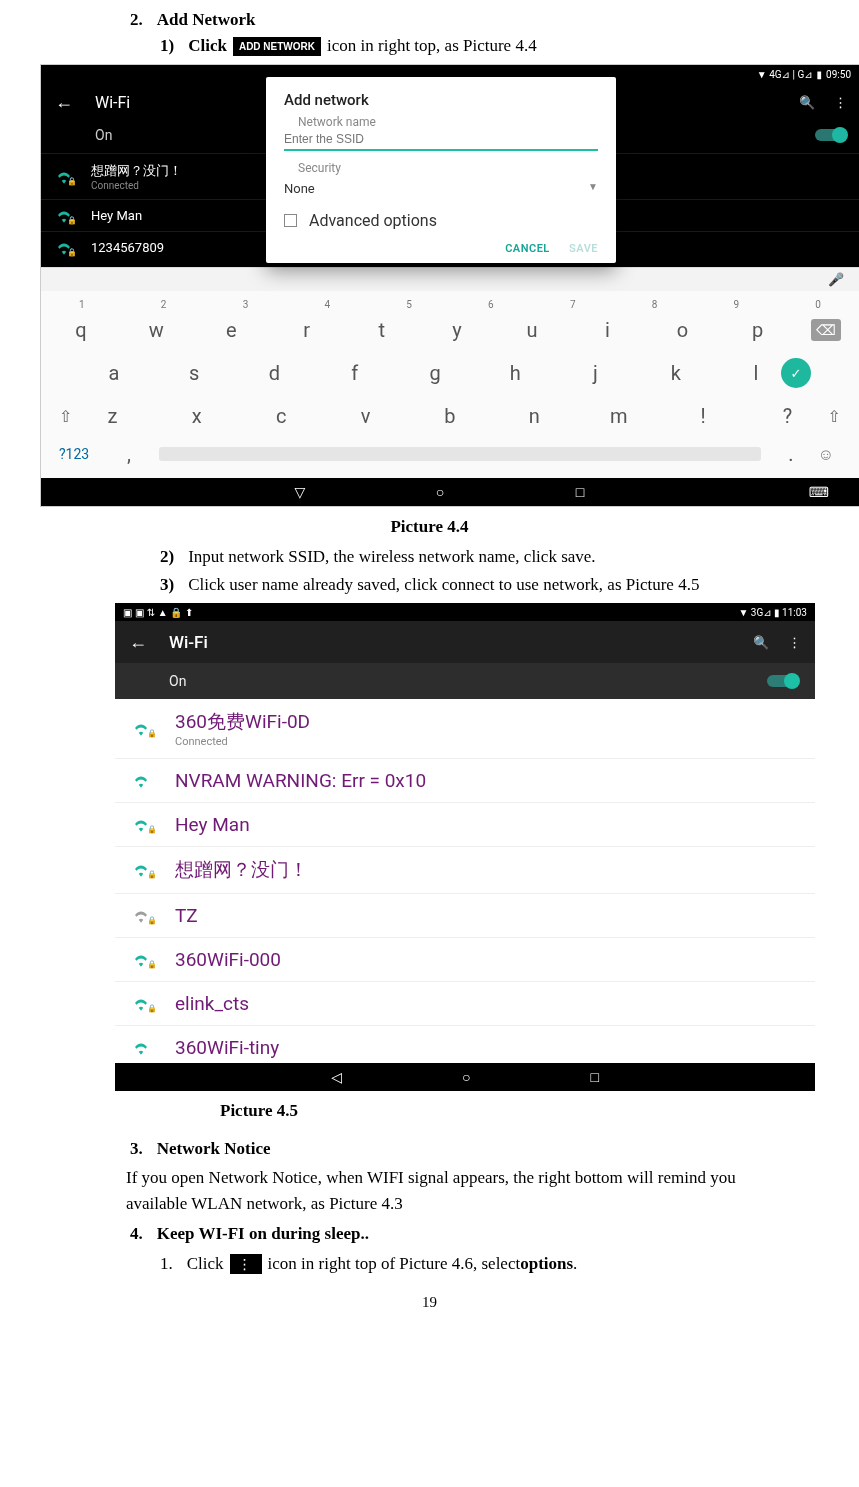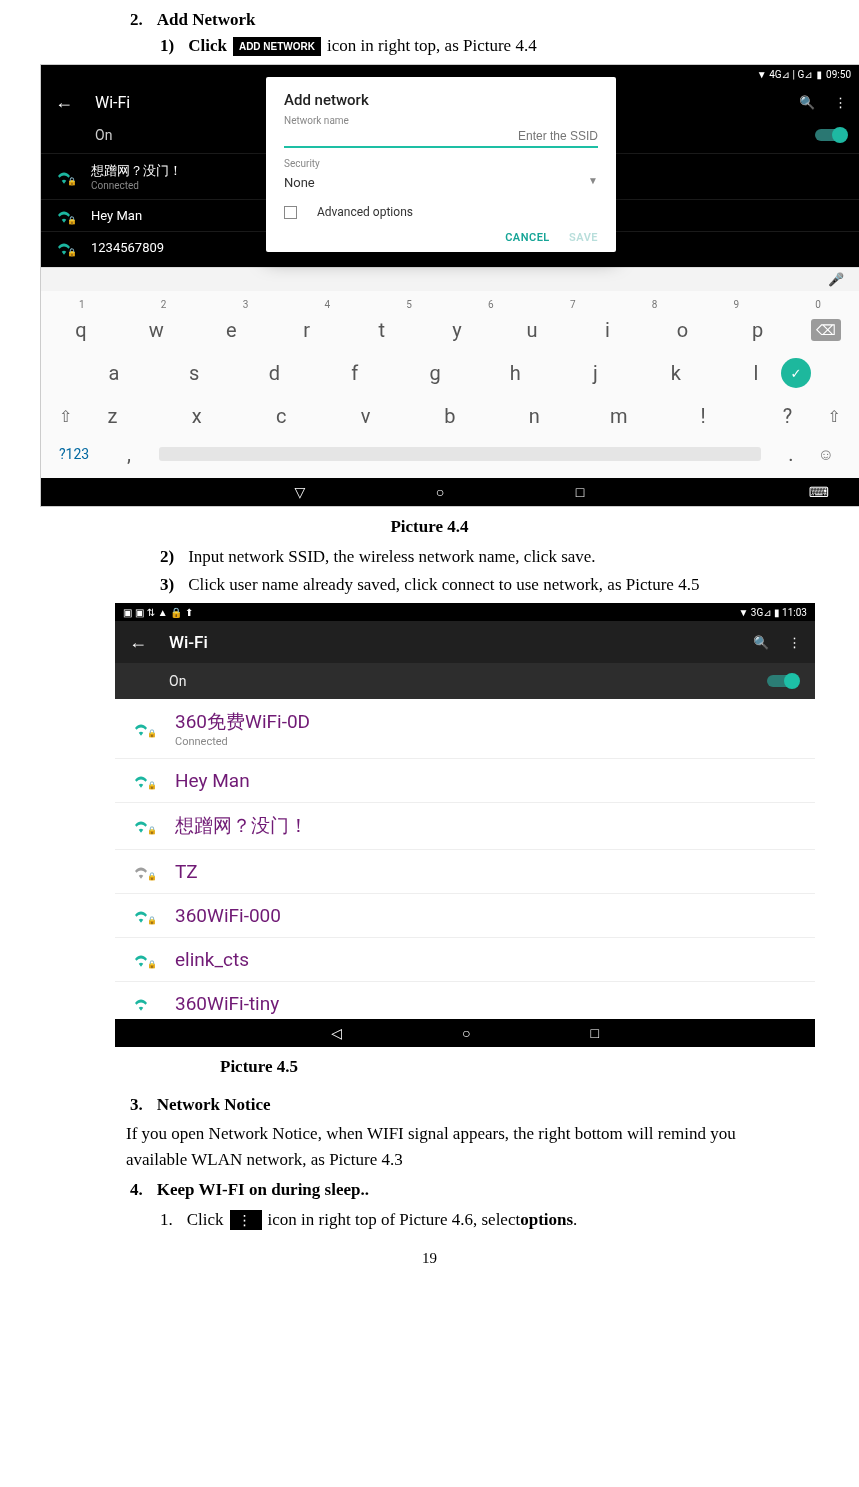--- a/index.html
+++ b/index.html
@@ -32,24 +32,24 @@
   .shot44 .netrow { display:flex; align-items:center; padding:8px 14px 8px 14px; border-top:1px solid #1a1a1a; }
   .shot44 .wifiicon { width:18px; height:14px; margin-right:18px; position:relative; }
   .shot44 .wifiicon svg { display:block; }
   .shot44 .netname { font-size:13px; color:#fff; }
   .shot44 .netstatus { font-size:10px; color:#888; }
 
   
   .shot44 .darkarea { position:relative; }
   .shot44 .dialog { position:absolute; left:225px; top:-6px; width:350px; background:#fff; color:#333; border-radius:2px; box-shadow:0 8px 20px rgba(0,0,0,.4); padding:14px 18px 8px; font-size:13px; }
   .shot44 .dialog h4 { font-size:15px; font-weight:500; margin-bottom:6px; color:#222; }
-  .shot44 .flabel { font-size:10px; color:#888; margin-top:4px; }
-  .shot44 .ssid { border:none; border-bottom:2px solid #1dbfa4; width:100%; padding:3px 0; font-size:12px; color:#000000;text-align:right; }
+  .shot44 .flabel { font-size:12px; color:#888; margin-top:4px;margin-left:14px; }
+  .shot44 .ssid { border:none; border-bottom:2px solid #1dbfa4; width:100%; padding:3px 0; font-size:12px; color:#000000; }
   .shot44 .secval { padding:6px 0; display:flex; justify-content:space-between; color:#333; font-size:13px; border-bottom:1px solid transparent;}
-  .shot44 .advrow { display:flex; align-items:center; gap:20px; padding:8px 0 0; font-size:12px; }
+  .shot44 .advrow { display:flex; align-items:center; gap:12px; padding:8px 0 0; font-size:16px; }
   .shot44 .chk { width:13px; height:13px; border:1.5px solid #888; }
   .shot44 .dlgbtns { text-align:right; padding-top:10px; }
   .shot44 .dlgbtns span { font-size:11px; font-weight:600; letter-spacing:.5px; margin-left:16px; }
   .shot44 .cancel { color:#17a597; }
   .shot44 .save { color:#b8dedb; }
 
   
   .shot44 .microw { background:#f3f3f3; height:24px; border-top:1px solid #ddd; display:flex; justify-content:flex-end; align-items:center; padding-right:14px; color:#666; }
 
   
@@ -309,20 +309,30 @@
           <div>
             <div class="ssid2">360免费WiFi-0D</div>
             <div class="sub">Connected</div>
           </div>
         </div>
         <div class="row">
           <div class="wico">
             <svg class="wifisvg " width="18" height="14" viewBox="0 0 24 18">
               <path d="M12 18l3-4c-1-1-2-1.5-3-1.5s-2 .5-3 1.5l3 4zm-6-8c2-2 4-3 6-3s4 1 6 3l2-2.5C17 4 14.5 3 12 3S7 4 4 7.5L6 10z"></path>
             </svg>
+          </div>
+          <div>
+            <div class="ssid2">NVRAM WARNING: Err = 0x10</div>
+          </div>
+        </div>
+        <div class="row">
+          <div class="wico">
+            <svg class="wifisvg " width="18" height="14" viewBox="0 0 24 18">
+              <path d="M12 18l3-4c-1-1-2-1.5-3-1.5s-2 .5-3 1.5l3 4zm-6-8c2-2 4-3 6-3s4 1 6 3l2-2.5C17 4 14.5 3 12 3S7 4 4 7.5L6 10z"></path>
+            </svg>
             <span class="lockmini ">🔒</span>
           </div>
           <div>
             <div class="ssid2">Hey Man</div>
           </div>
         </div>
         <div class="row">
           <div class="wico">
             <svg class="wifisvg " width="18" height="14" viewBox="0 0 24 18">
               <path d="M12 18l3-4c-1-1-2-1.5-3-1.5s-2 .5-3 1.5l3 4zm-6-8c2-2 4-3 6-3s4 1 6 3l2-2.5C17 4 14.5 3 12 3S7 4 4 7.5L6 10z"></path>

